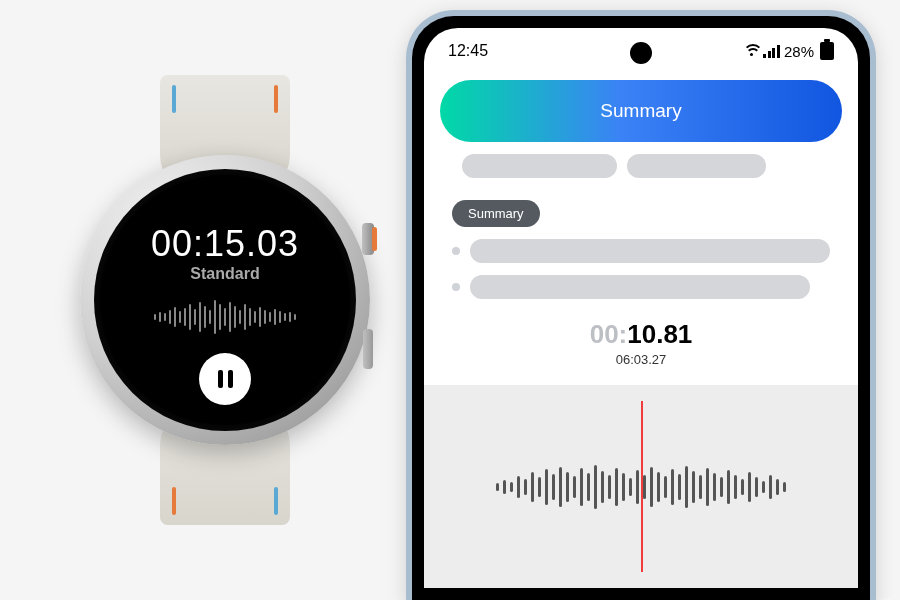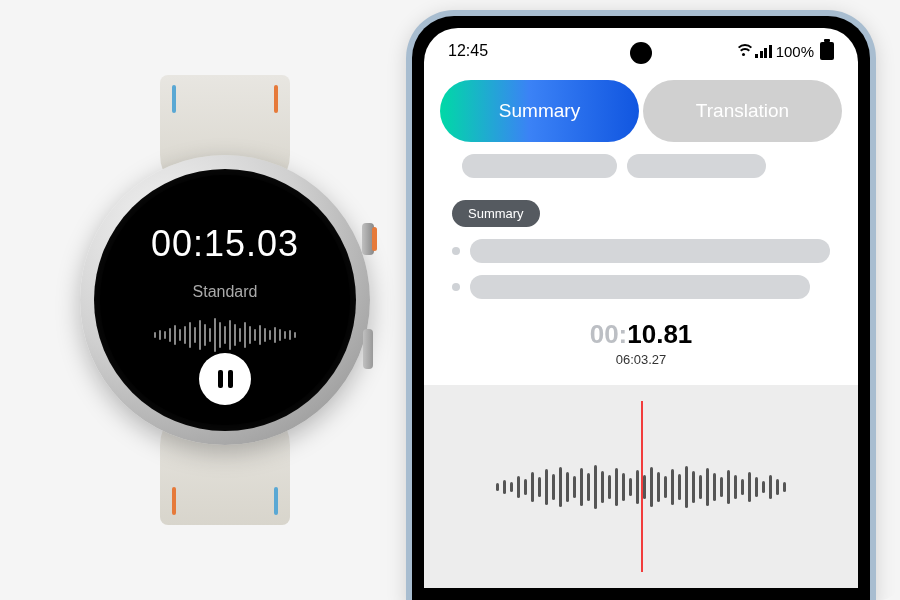--- a/index.html
+++ b/index.html
@@ -121,22 +121,22 @@
       position: relative;
     }
     .watch-time {
       font-size: 36px;
       font-weight: 300;
       letter-spacing: 1px;
     }
     .watch-mode {
       font-size: 16px;
       color: #aaa;
-      margin-top: 18px;
-      font-weight: 400;
+      margin-top: 0;
+      font-weight: 700;
     }
     .watch-wave {
       margin-top: 16px;
       display: flex;
       align-items: center;
       gap: 3px;
       height: 36px;
     }
     .watch-wave span {
       width: 2px;
@@ -463,31 +463,28 @@
             <div class="status-right">
               <span class="wf">
                   <span class="wf-dot"></span>
                 </span>
               <span class="sig">
                 <i style="height:4px"></i>
                   <i style="height:7px"></i>
                   <i style="height:10px"></i>
                   <i style="height:13px"></i>
               </span>
-              <span>100%</span>
+              <span>28%</span>
               <span class="batt"></span>
             </div>
           </div>
 
           <div class="tabs">
             <div class="tab active">
               <span>Summary</span>
-            </div>
-            <div class="tab inactive">
-              <span>Translation</span>
             </div>
           </div>
 
           <div class="section">
             <div class="bars-row">
               <div class="ph" style="width:42%"></div>
               <div class="ph" style="width:38%"></div>
             </div>
           </div>
 

